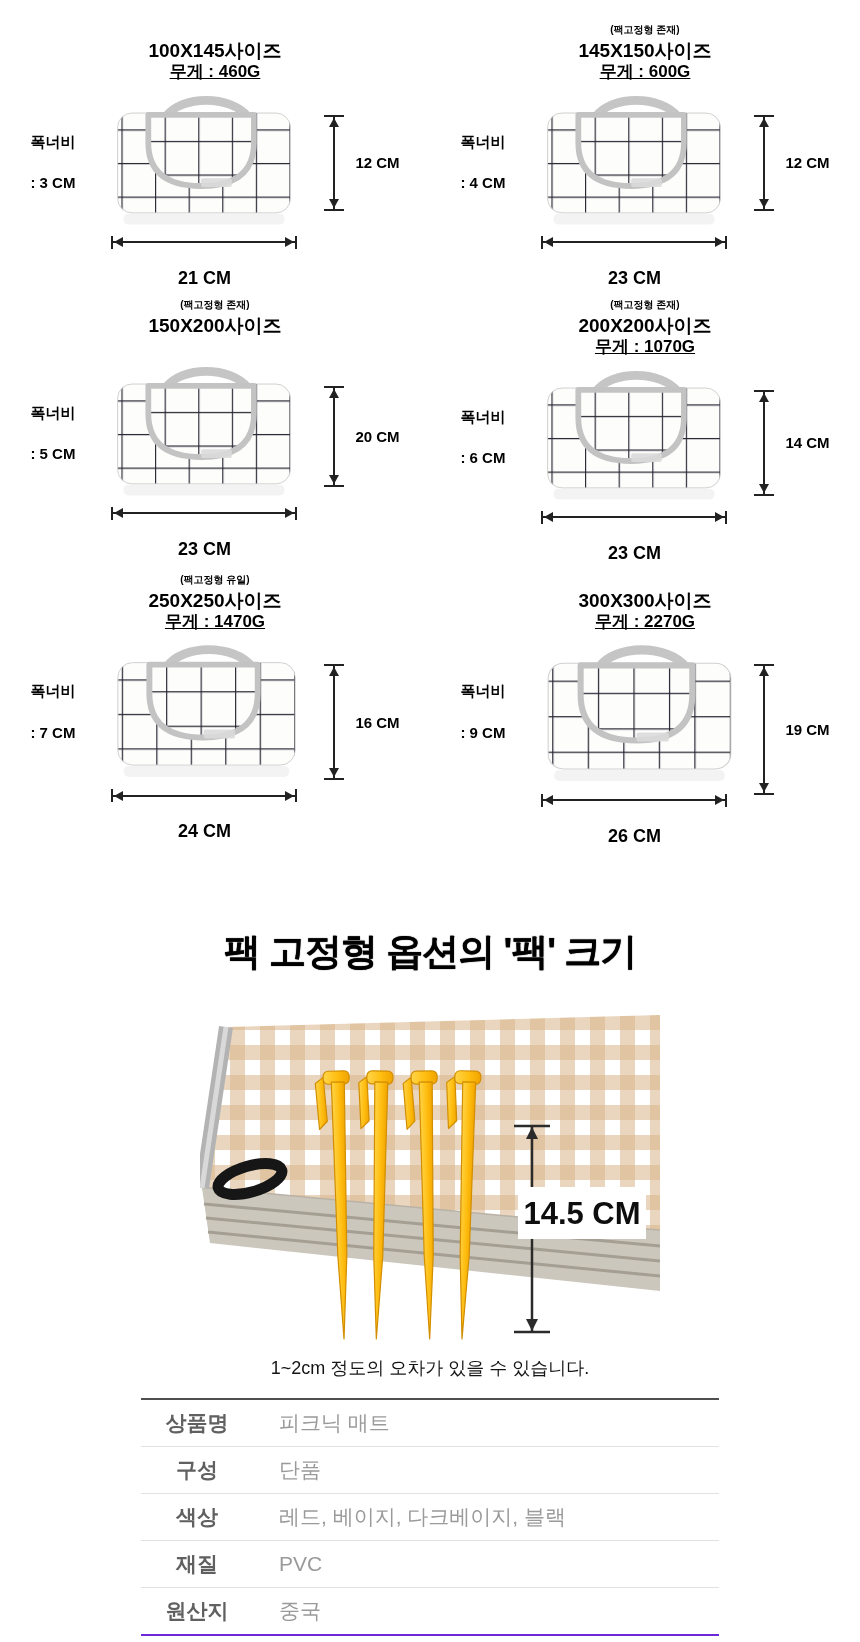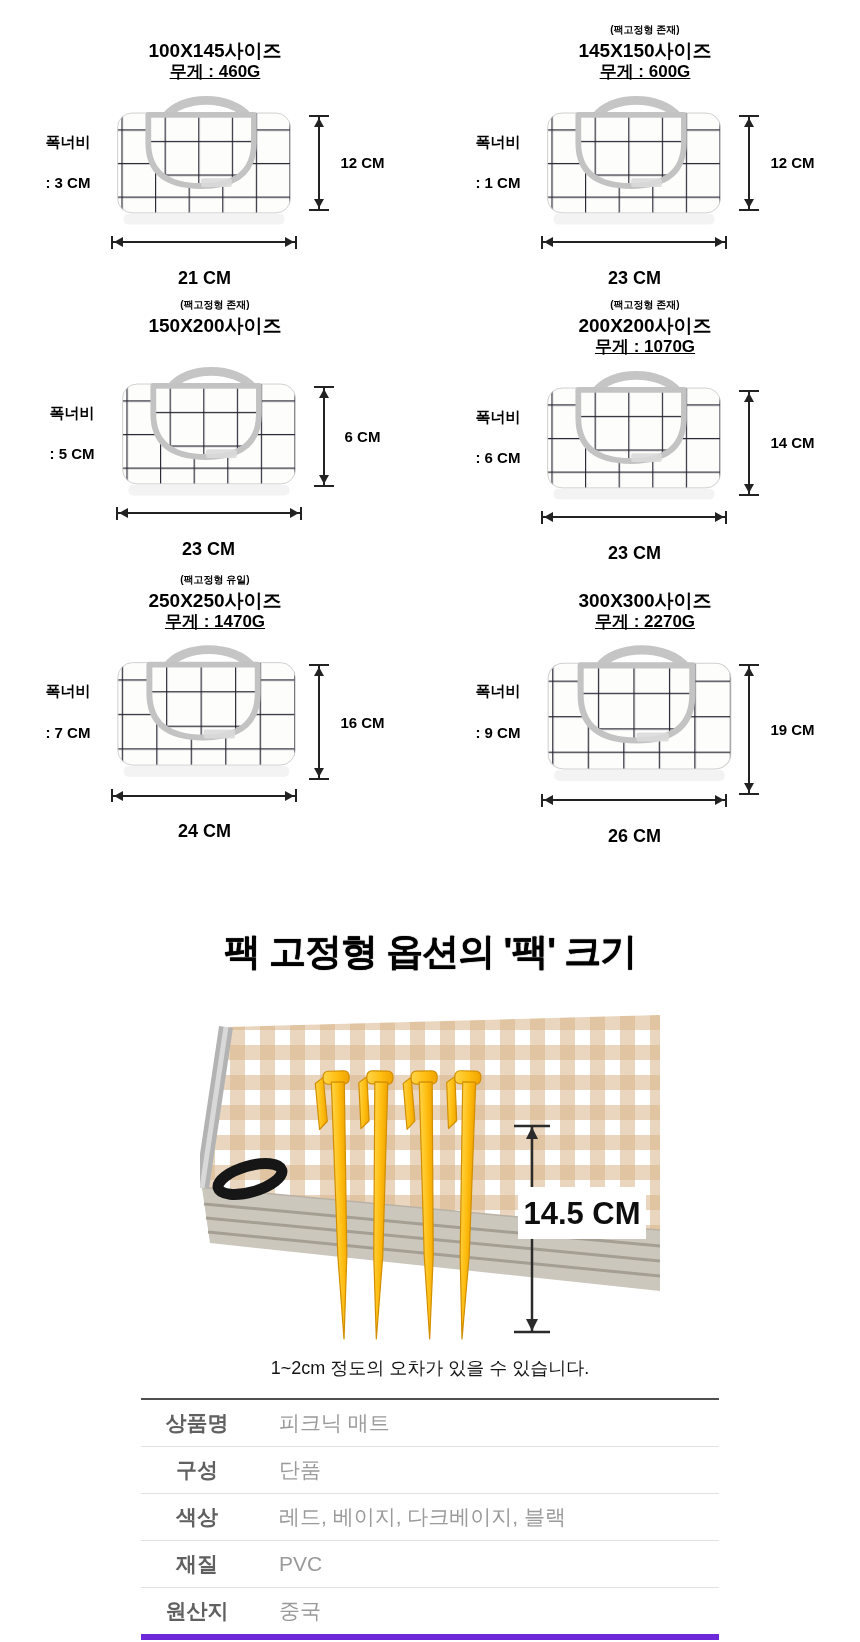--- a/index.html
+++ b/index.html
@@ -9,21 +9,21 @@
   }
   i{display:block;}
   
   .size-grid{display:grid;grid-template-columns:1fr 1fr;justify-items:center;
     padding-top:24px;row-gap:10px;}
   .card{width:372px;}
   .hdr{text-align:center;margin-bottom:8px;min-height:54px;line-height:1.16;}
   .paren{font-size:10px;font-weight:bold;min-height:16px;}
   .size{font-size:19px;font-weight:bold;}
   .weight{font-size:17px;font-weight:bold;text-decoration:underline;}
-  .mid{display:flex;justify-content:center;align-items:flex-start;gap:7px;}
+  .mid{display:flex;justify-content:center;align-items:flex-start;gap:22px;}
   .wlabel{width:56px;flex:none;font-size:15px;font-weight:bold;margin-top:44px;line-height:1.1;}
   .wv{margin-top:25px;white-space:nowrap;}
   .matcol{flex:none;width:192px;}
   .mat{width:192px;height:auto;display:block;}
   .bwidth{text-align:center;font-size:18px;font-weight:bold;margin-top:19px;}
   .vcol{flex:none;display:flex;align-items:center;gap:9px;margin-top:25px;}
   .hlabel{font-size:15px;font-weight:bold;white-space:nowrap;}
   
   .varrow{position:relative;width:24px;flex:none;height:96px;}
   .vl{position:absolute;left:50%;top:1px;bottom:1px;width:2px;transform:translateX(-50%);background:#222;}
@@ -44,21 +44,21 @@
   .hah.r{right:3px;border-left:9px solid #222;}
   
   .card:nth-child(5) .mat{width:197px;}
   .card:nth-child(6) .mat{width:203px;}
   
   .pack-title{margin-top:80px;text-align:center;font-size:37px;font-weight:800;
     letter-spacing:-1px;color:#000;text-shadow:0 0 1px #000;}
   .photo{display:block;margin:8px auto 0;width:460px;height:370px;}
   
   .note{margin-top:1px;text-align:center;font-size:18px;color:#141414;}
-  .spec{width:578px;margin:18px auto 0;border-top:2px solid #4f4f4f;border-bottom:6px solid #6d28d9;}
+  .spec{width:578px;margin:18px auto 0;border-top:2px solid #4f4f4f;border-bottom:2px solid #6d28d9;}
   .srow{display:flex;align-items:center;height:46px;border-bottom:1px solid #e2e2e2;}
   .srow:last-child{border-bottom:none;}
   .slabel{width:112px;flex:none;text-align:center;font-size:21px;font-weight:bold;color:#606060;}
   .svalue{font-size:21px;color:#9a9a9a;padding-left:26px;white-space:nowrap;}
 </style>
 </head>
 <body>
 
 <svg width="0" height="0" style="position:absolute" aria-hidden="true">
   <defs>
@@ -127,21 +127,21 @@
 
   <div class="card">
     <div class="hdr">
       <div class="paren">(팩고정형 존재)</div>
       <div class="size">145X150사이즈</div>
       <div class="weight">무게 : 600G</div>
     </div>
     <div class="mid">
       <div class="wlabel">
         <div>폭너비</div>
-        <div class="wv">: 1 CM</div>
+        <div class="wv">: 4 CM</div>
       </div>
       <div class="matcol">
         <svg class="mat" viewBox="0 0 200 150">
           <rect x="16" y="129" width="168" height="11" rx="5" fill="#e9e9e9" opacity="0.55"></rect>
           <path d="M 60 28 C 76 5 128 5 146 28" fill="none" stroke="#c5c5c5" stroke-width="9" stroke-linecap="round"></path>
           <rect x="10" y="24" width="180" height="104" rx="15" fill="url(#gridpat)" stroke="#cfcfcf" stroke-width="1"></rect>
           <path d="M 42 26 H 152 V 55 Q 152 100 97 100 Q 42 100 42 55 Z" fill="url(#gridpat2)" stroke="#c3c3c3" stroke-width="6" stroke-linejoin="round"></path>
           <rect x="97" y="92" width="32" height="9" rx="2" fill="#dadada" opacity="0.9"></rect>
         </svg>
         <div class="harrow">
@@ -194,21 +194,21 @@
         <div class="bwidth">23 CM</div>
       </div>
       <div class="vcol">
         <div class="varrow" style="height: 101px;">
           <i class="vl"></i>
             <i class="vc t"></i>
             <i class="vc b"></i>
             <i class="vah u"></i>
             <i class="vah d"></i>
         </div>
-        <div class="hlabel">6 CM</div>
+        <div class="hlabel">20 CM</div>
       </div>
     </div>
   </div>
 
   <div class="card">
     <div class="hdr">
       <div class="paren">(팩고정형 존재)</div>
       <div class="size">200X200사이즈</div>
       <div class="weight">무게 : 1070G</div>
     </div>

